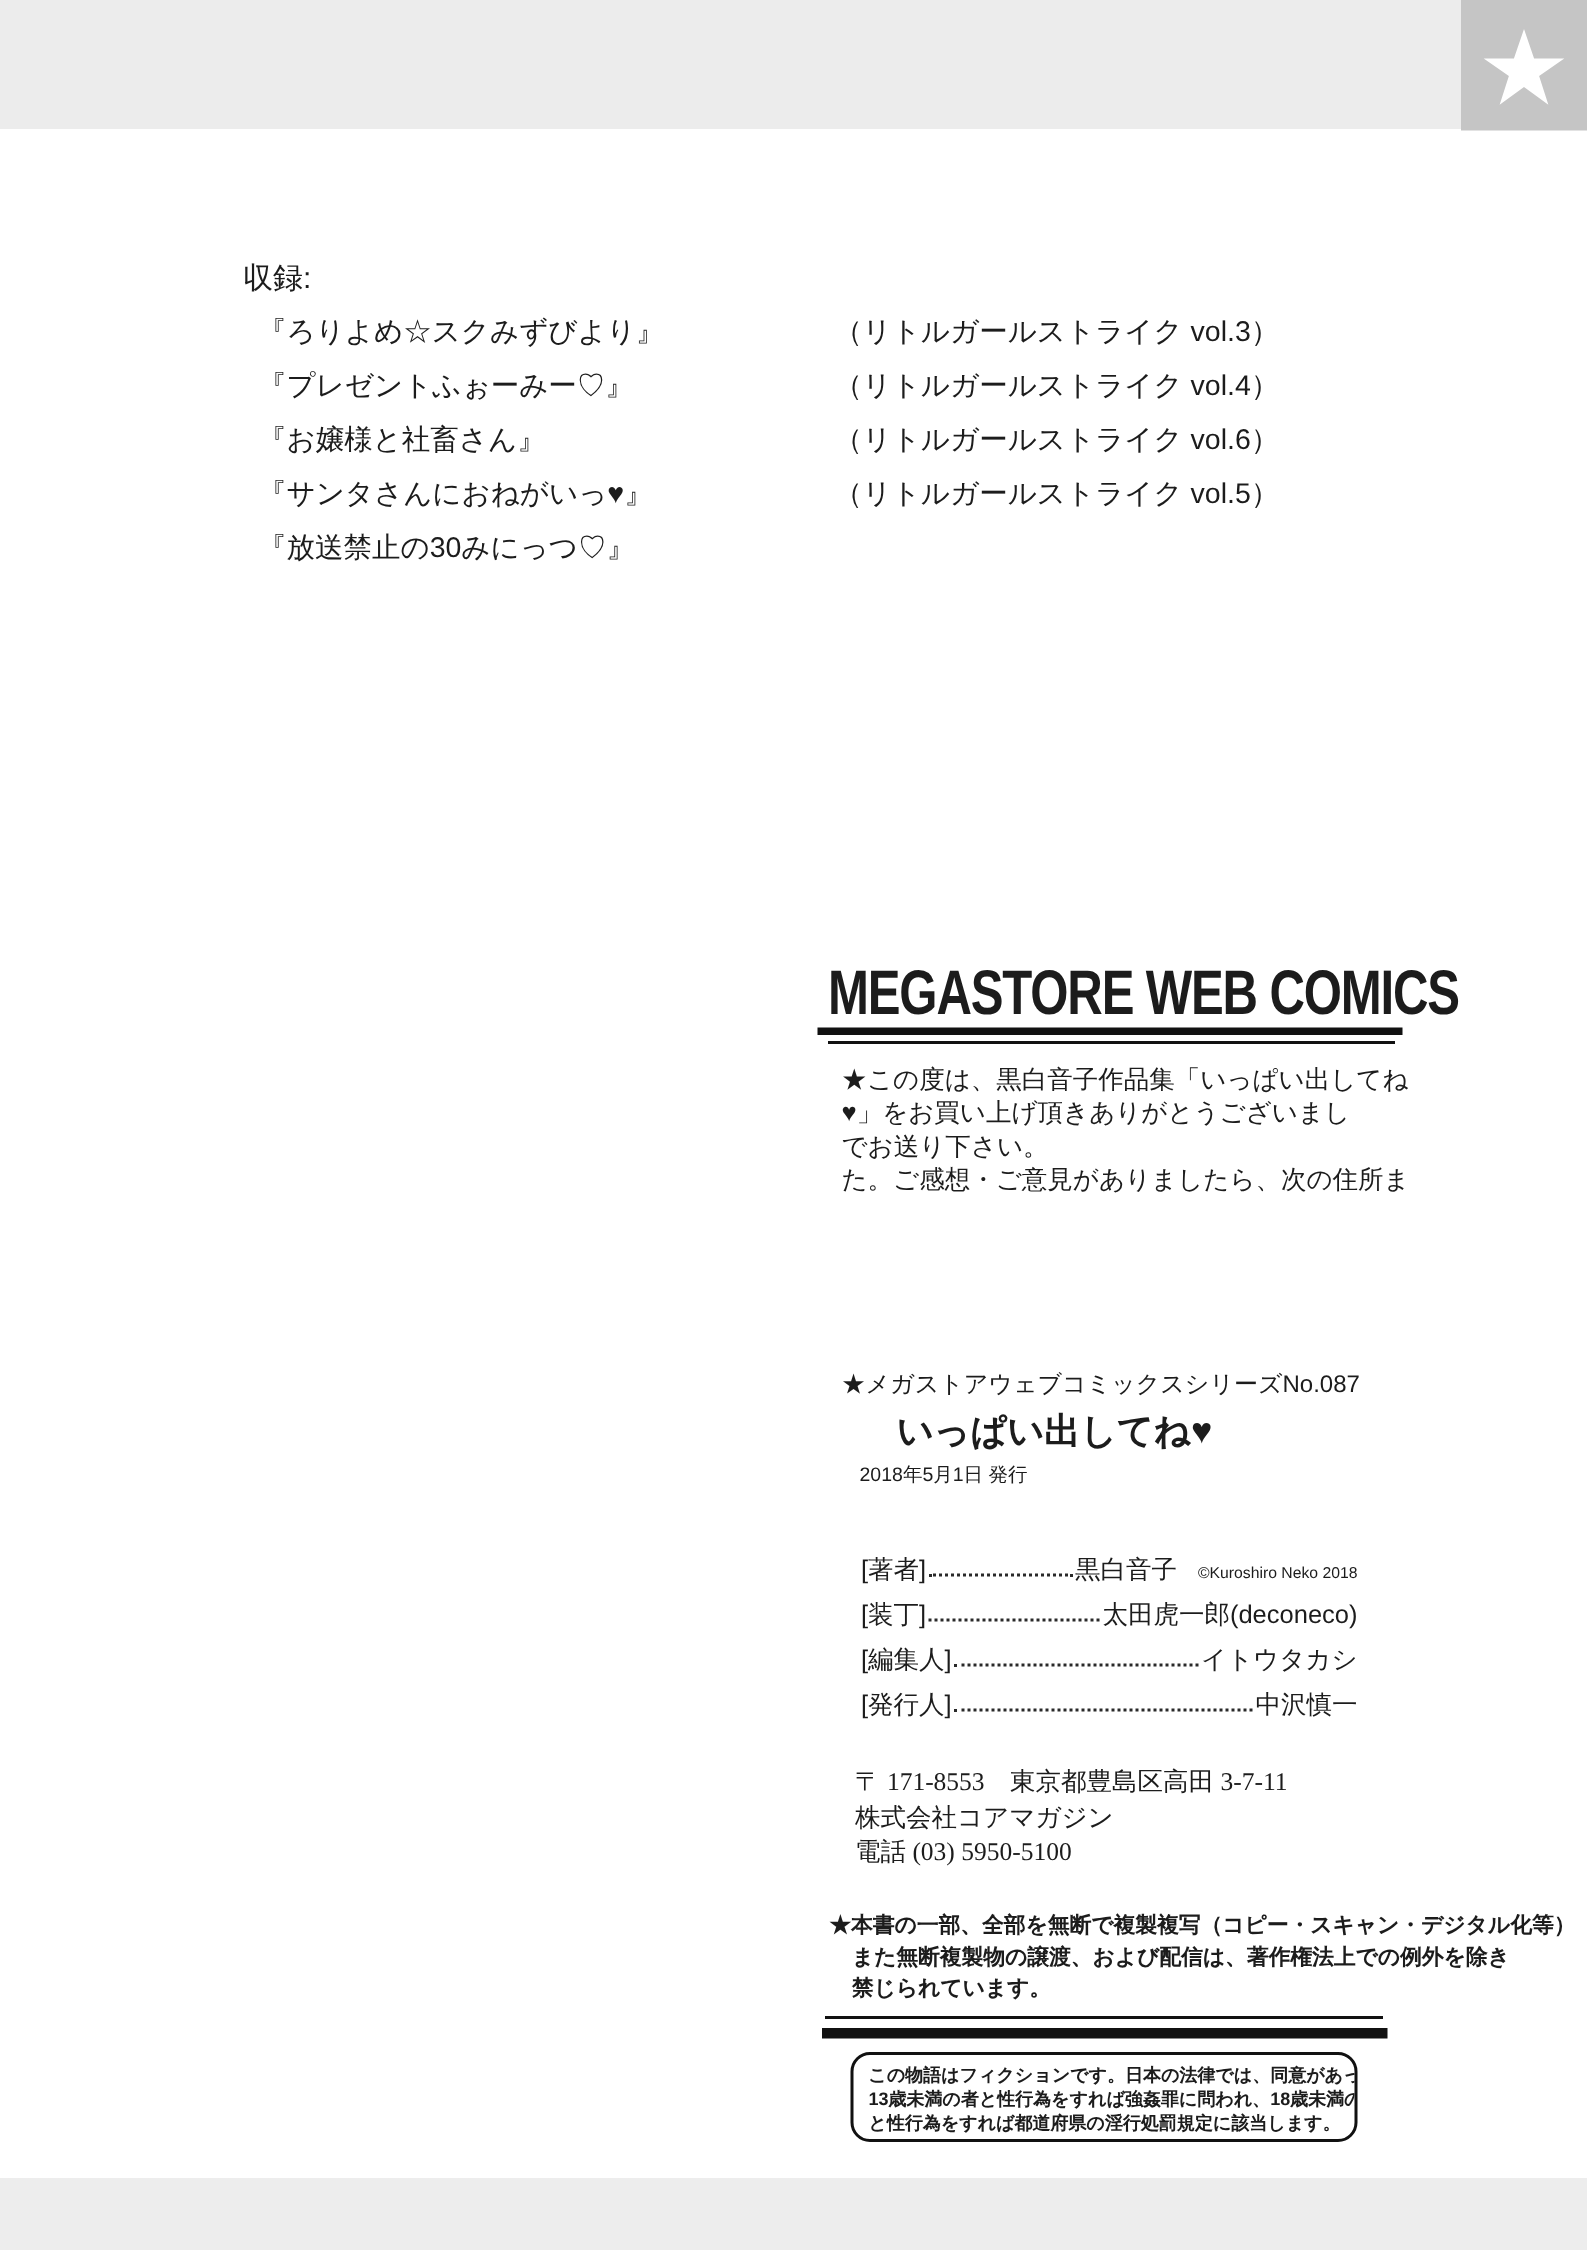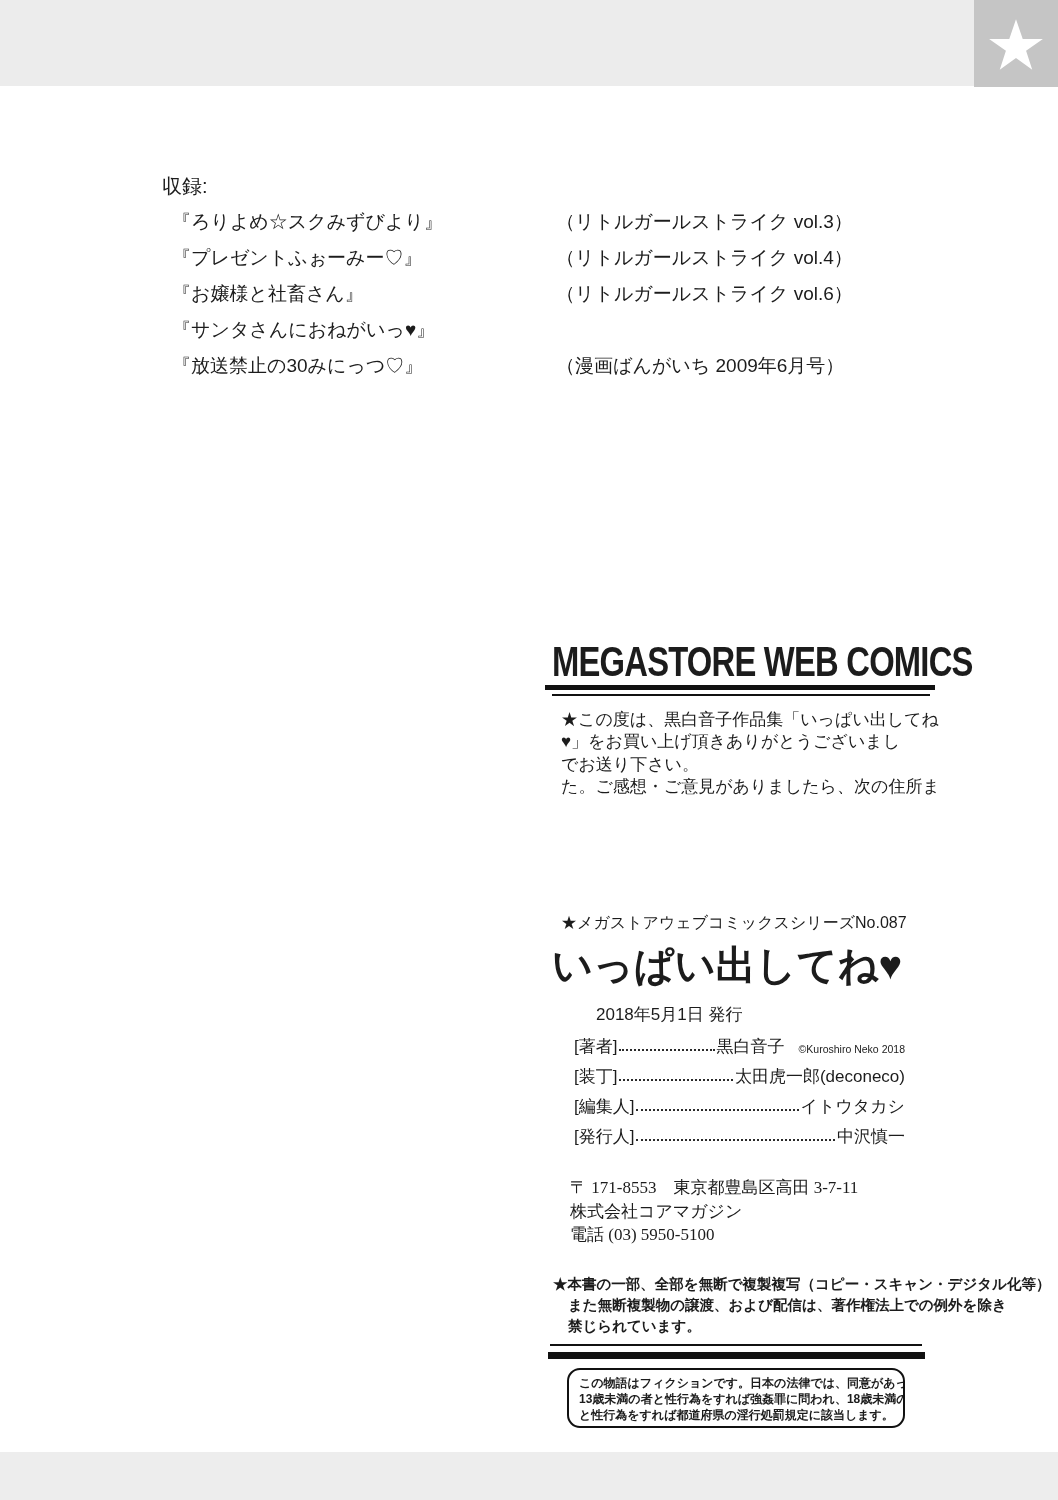--- a/index.html
+++ b/index.html
@@ -22,22 +22,22 @@
 
   .greeting{position:absolute;left:561px;top:709px;font-size:17px;line-height:22.4px;white-space:nowrap;}
 
   .addr1{position:absolute;left:564px;top:801px;font-size:15.5px;line-height:23px;white-space:nowrap;}
   .addr1 .l0{font-family:"Liberation Serif",serif;font-size:16.5px;}
   .addr1 .l1{padding-left:6px;}
   .addr1 .l2{padding-left:19px;font-size:17px;}
   .addr1 .l3{padding-left:16px;font-size:16.5px;}
 
   .series{position:absolute;left:561px;top:913px;font-size:16px;white-space:nowrap;}
-  .book-title{position:absolute;left:552px;top:938px;font-size:40px;font-weight:bold;white-space:nowrap;}
-  .pub-date{position:absolute;left:573px;top:1003px;font-size:17px;white-space:nowrap;margin-left:23px;}
+  .book-title{position:absolute;left:598px;top:938px;font-size:24px;font-weight:bold;white-space:nowrap;}
+  .pub-date{position:absolute;left:573px;top:974px;font-size:13px;white-space:nowrap;}
 
   .credits{position:absolute;left:574px;top:1028px;width:331px;font-size:17px;}
   .credit-row{display:flex;align-items:flex-end;height:30px;white-space:nowrap;}
   .credit-leader{flex:1;border-bottom:2.5px dotted #2a2a2a;margin:0 2px 7px 2px;}
   .credit-note{font-size:10.5px;margin-left:14px;padding-bottom:3px;}
 
   .publisher{position:absolute;left:570px;top:1176px;font-family:"Liberation Serif",serif;font-size:17px;line-height:23.5px;white-space:nowrap;}
 
   .copyright{position:absolute;left:553px;top:1274px;font-size:14.5px;font-weight:600;line-height:21px;white-space:nowrap;}
   .copyright .l1,.copyright .l2{padding-left:15px;}
@@ -69,24 +69,24 @@
     <div class="toc-row">
       <span class="toc-title">『プレゼントふぉーみー♡』</span>
       <span class="toc-source">（リトルガールストライク vol.4）</span>
     </div>
     <div class="toc-row">
       <span class="toc-title">『お嬢様と社畜さん』</span>
       <span class="toc-source">（リトルガールストライク vol.6）</span>
     </div>
     <div class="toc-row">
       <span class="toc-title">『サンタさんにおねがいっ♥』</span>
+      <span class="toc-source">（リトルガールストライク vol.5）</span>
     </div>
     <div class="toc-row">
       <span class="toc-title">『放送禁止の30みにっつ♡』</span>
-      <span class="toc-source">（漫画ばんがいち 2009年6月号）</span>
     </div>
   </div>
 
   <div class="logo">MEGASTORE WEB COMICS</div>
   <div class="rule rule-a"></div>
   <div class="rule rule-b"></div>
 
   <div class="greeting">
     <div>★この度は、黒白音子作品集「いっぱい出してね</div>
     <div>♥」をお買い上げ頂きありがとうございまし</div>

